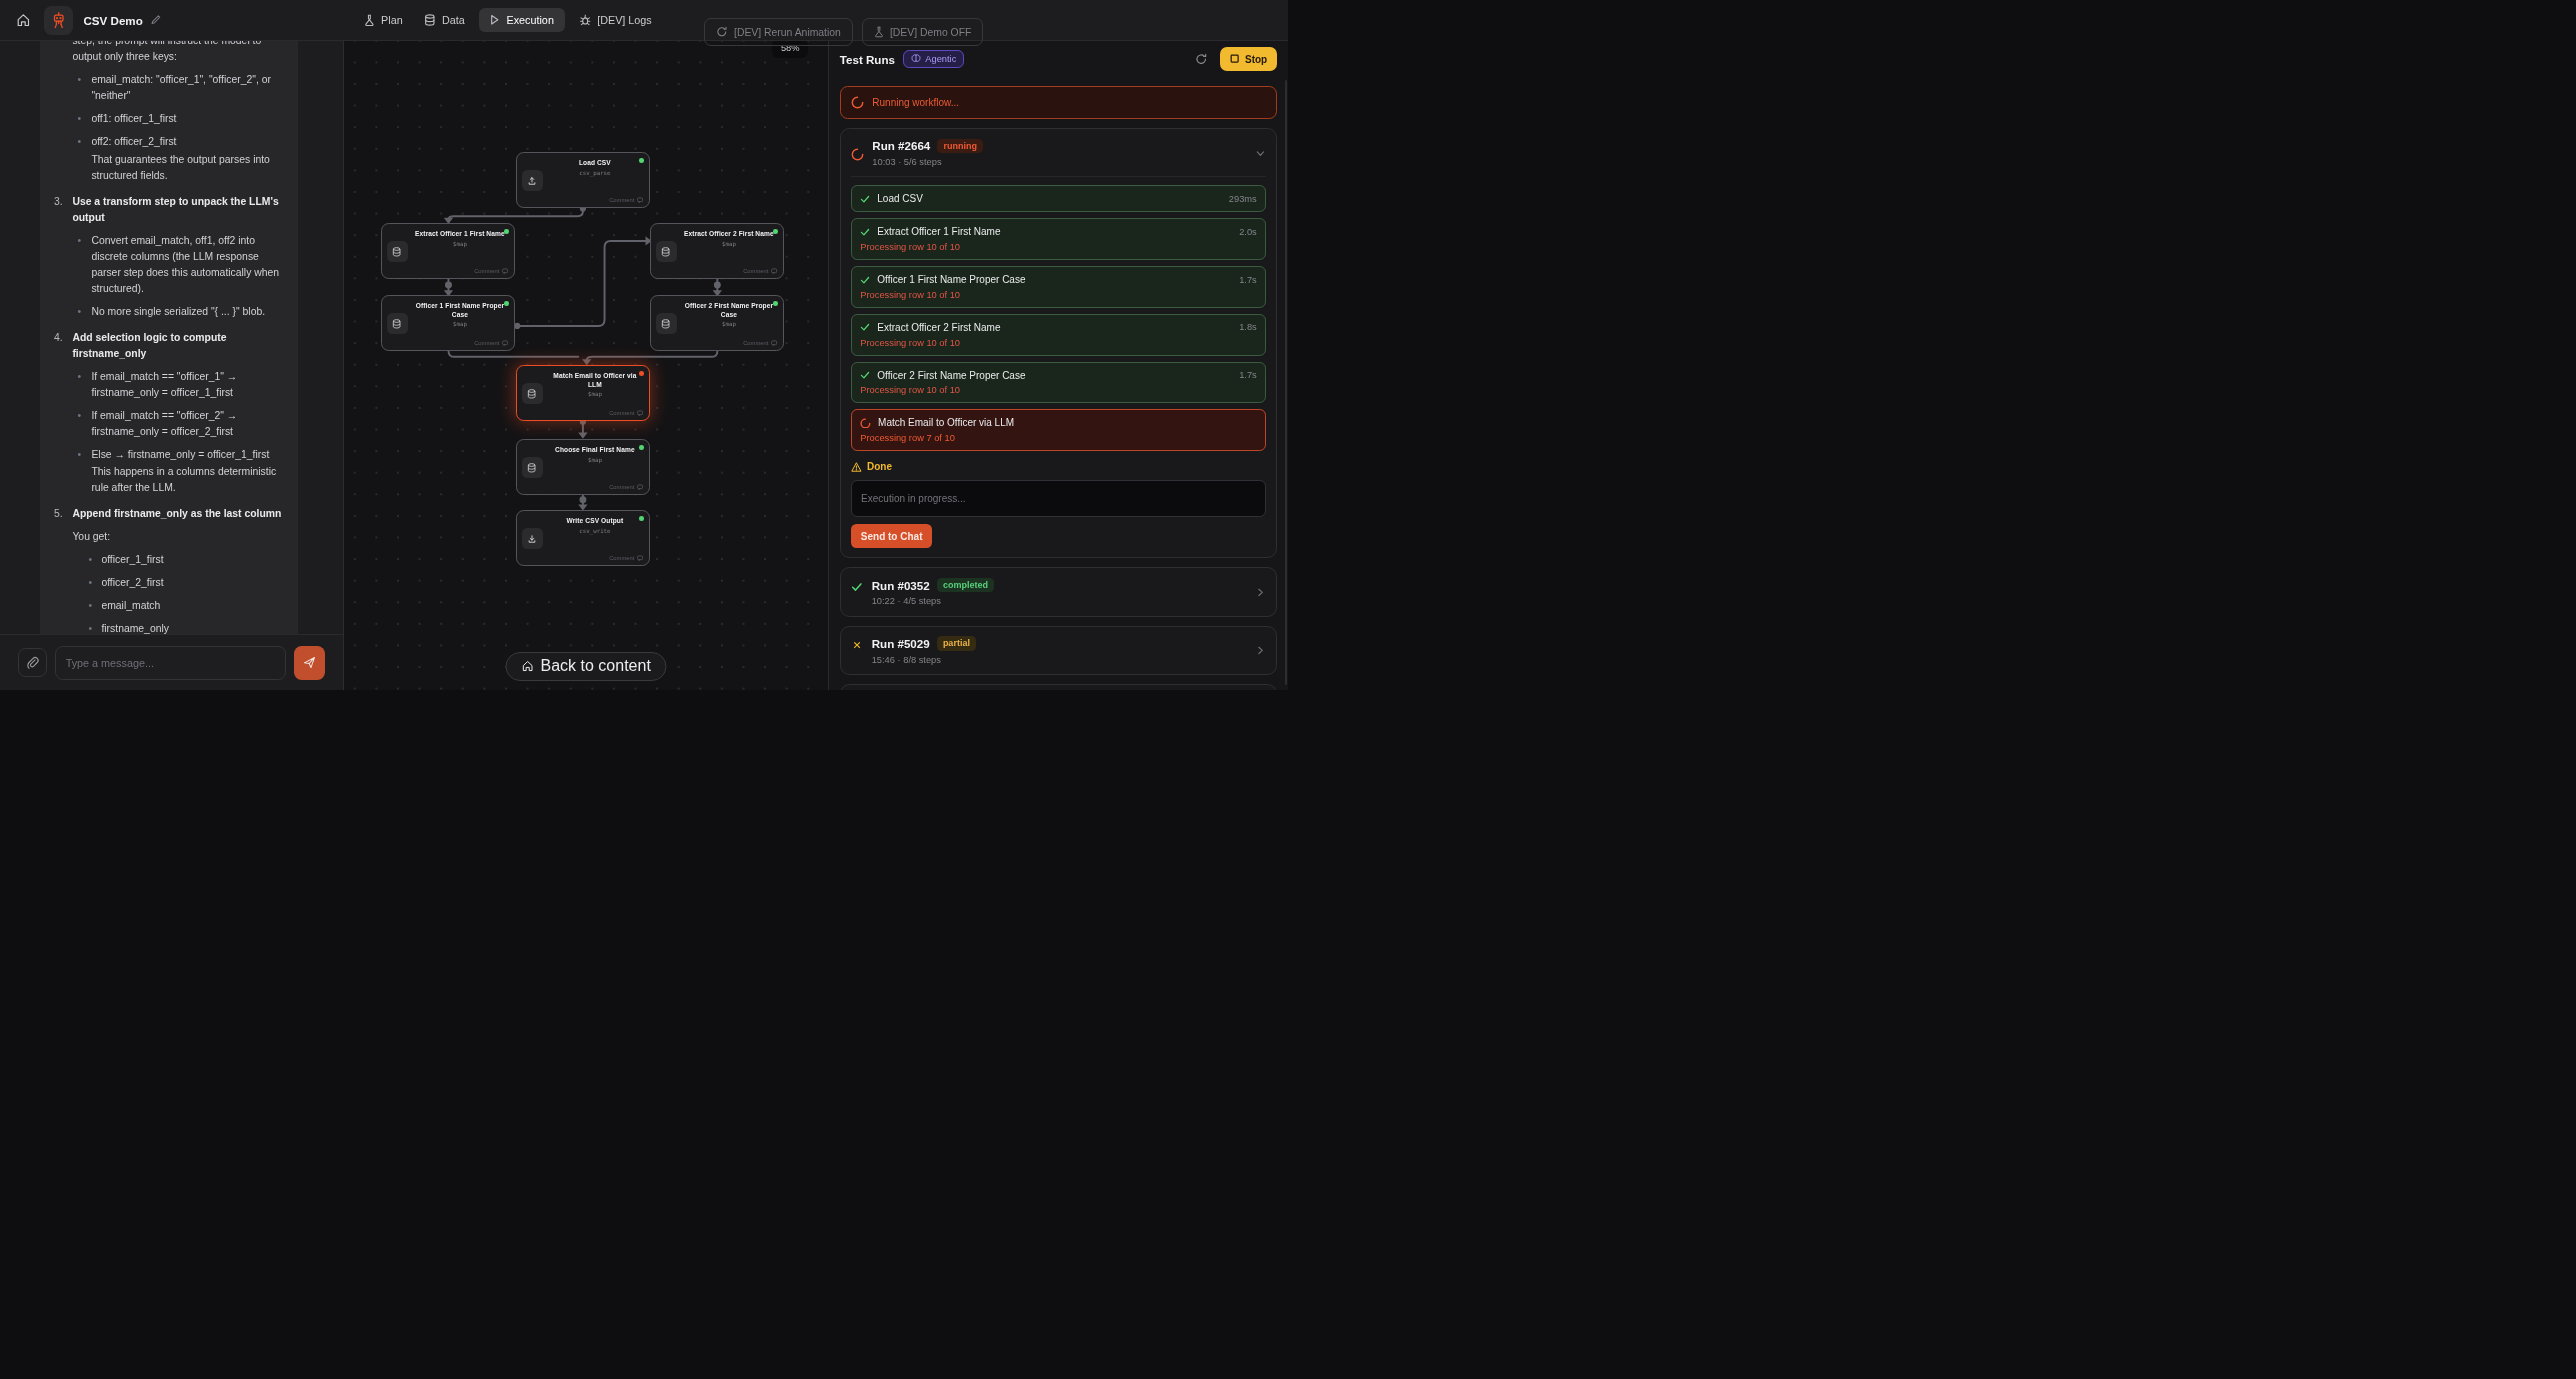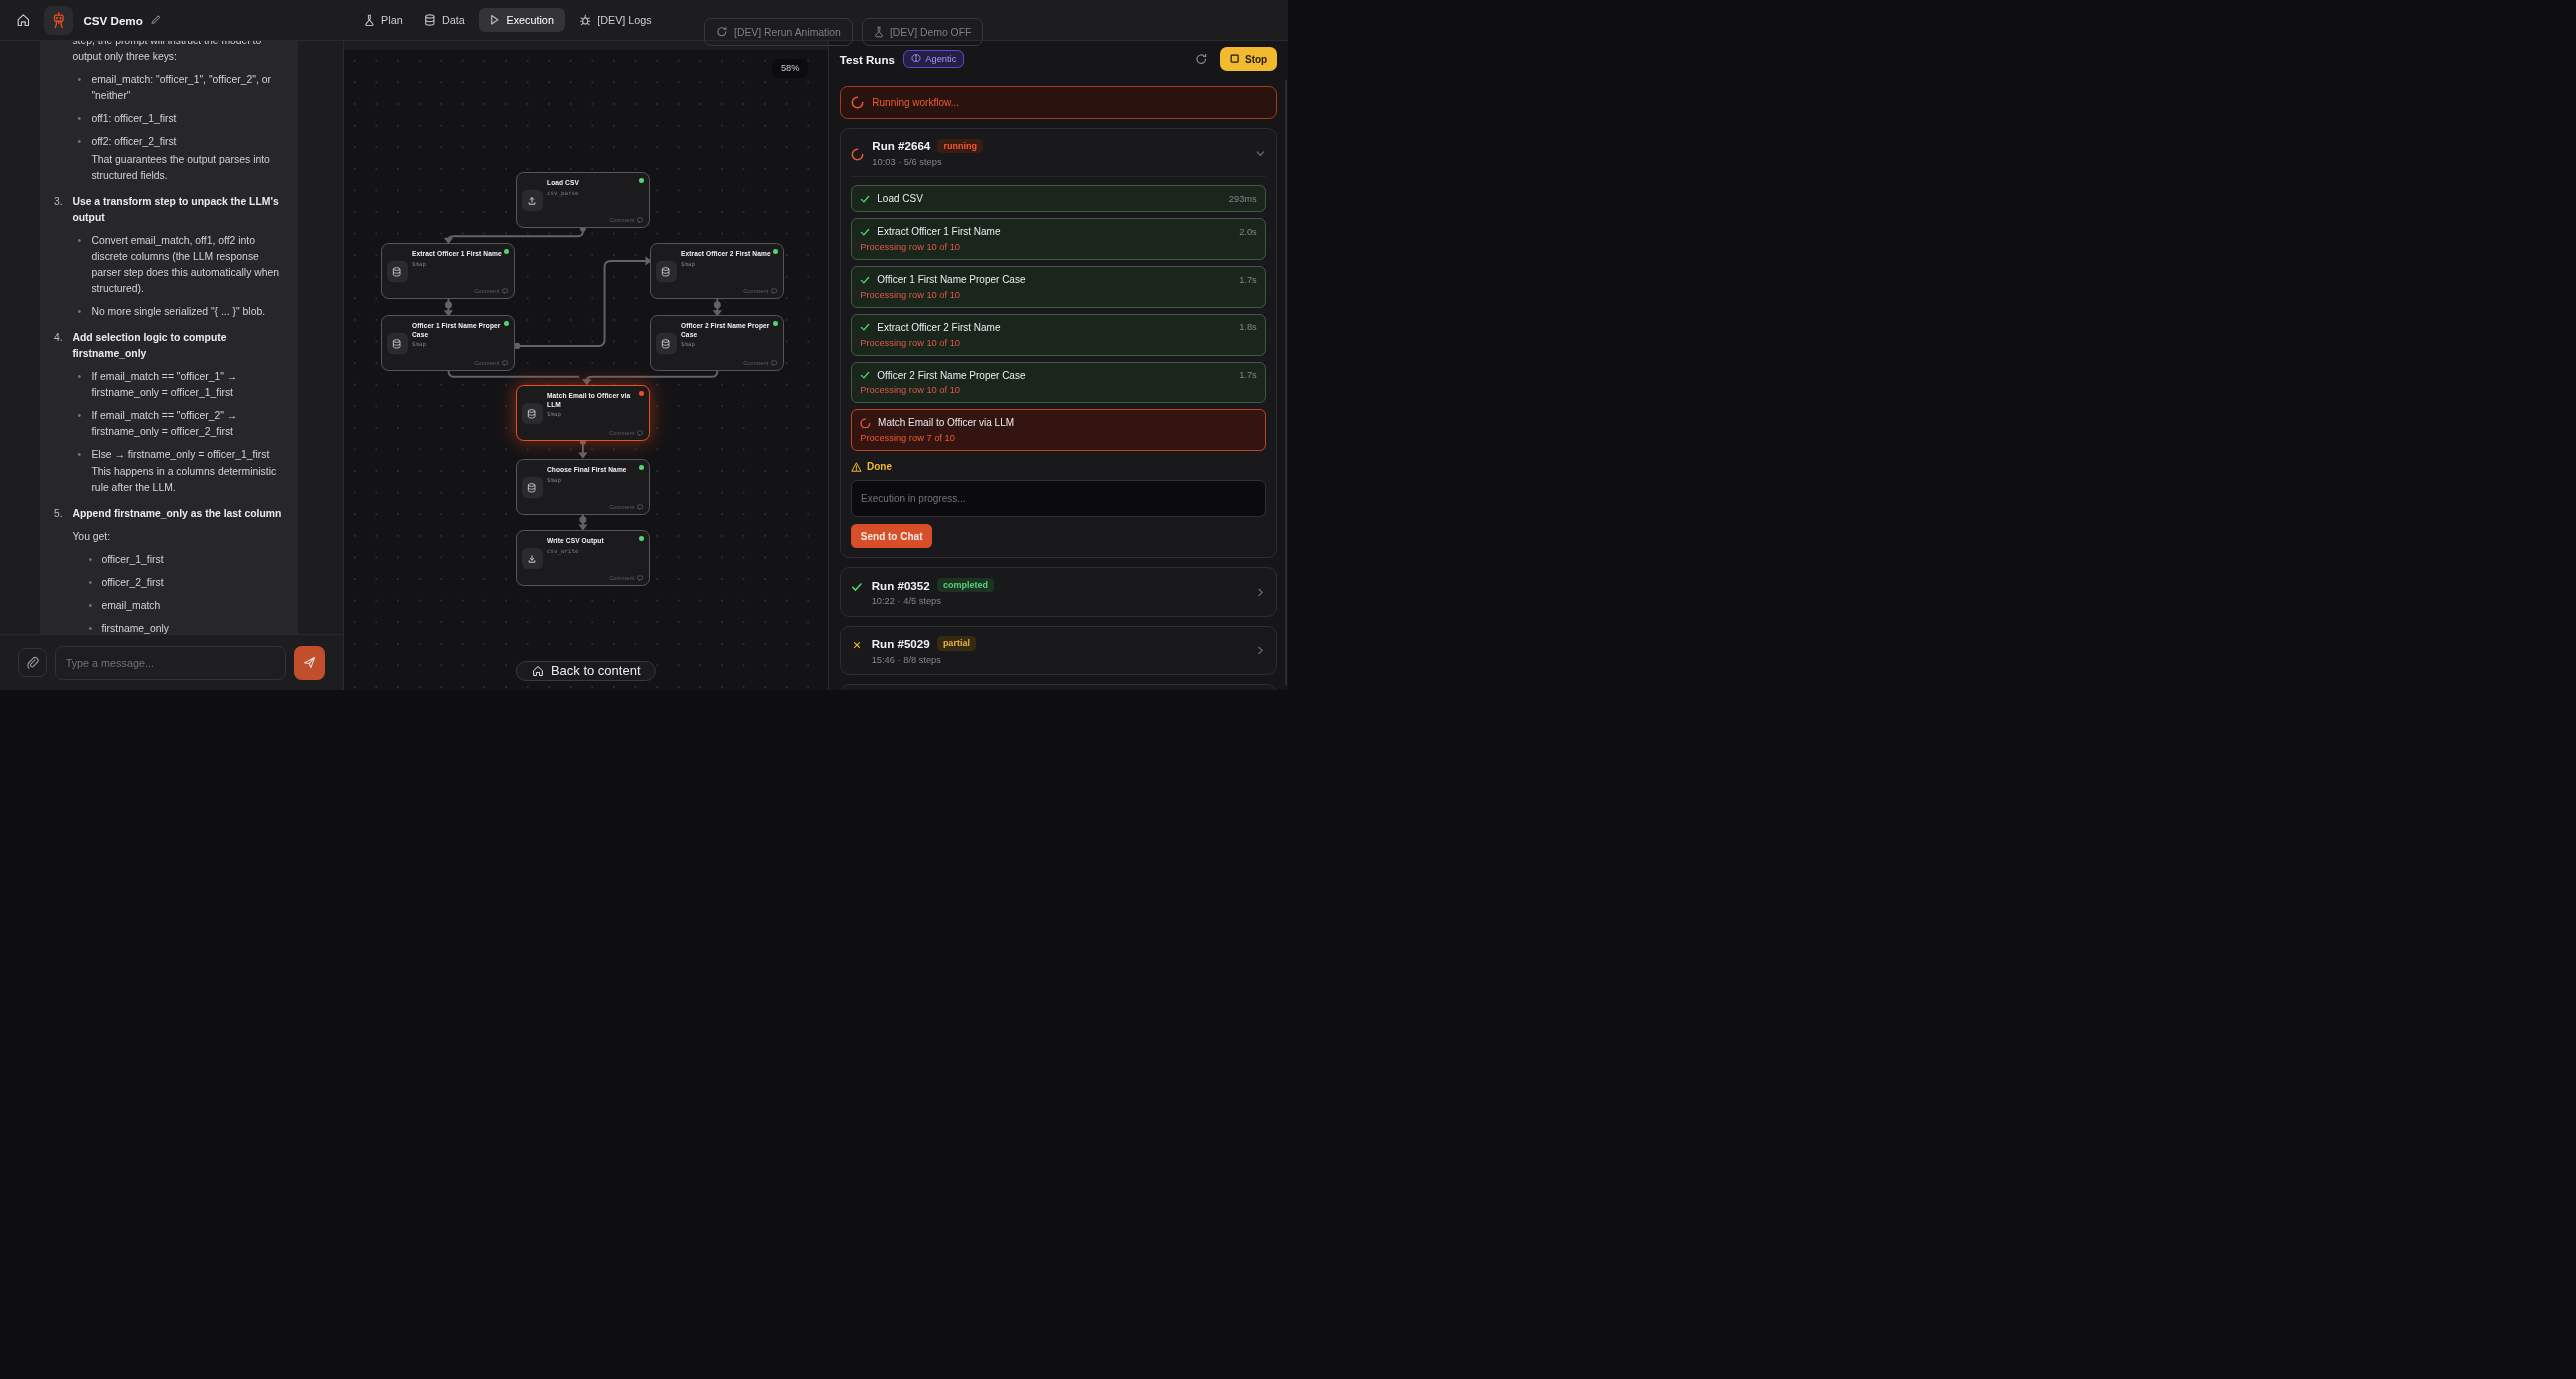--- a/index.html
+++ b/index.html
@@ -47,39 +47,39 @@
   .attach-btn { width:29px; height:29px; border:0.8px solid #333338; border-radius:7.7px; background:transparent;
                 color:#9a9aa1; display:flex; align-items:center; justify-content:center; flex:0 0 auto; }
   .chat-input { flex:1; height:34px; background:#1e1e21; border:0.8px solid #333338; border-radius:7.7px;
                 color:#e8e8ec; font-size:10.8px; padding:0 10px; outline:none;
                 font-family:"Liberation Sans","DejaVu Sans",sans-serif; }
   .chat-input::placeholder { color:#6f6f77; }
   .send-btn { width:31px; height:34px; background:#c14e2c; border:none; border-radius:7.7px; color:#f3e6e1;
               display:flex; align-items:center; justify-content:center; flex:0 0 auto; }
 
   
-  .canvas { position:absolute; left:344px; top:50px; width:484px; bottom:0; background:#131315;
-            background-image:radial-gradient(circle,#2b2b2f 0.8px,transparent 0.9px); background-size:21.6px 21.6px; }
+  .canvas { position:absolute; left:344px; top:30px; width:484px; bottom:0; background:#131315;
+            background-image:radial-gradient(circle,#2b2b2f 0.8px,transparent 0.9px); background-size:21.6px 21.6px;text-align:center; }
   .zoom-badge { position:absolute; top:8.5px; right:20px; background:rgba(12,12,14,0.85); color:#c9c9ce;
                 font-size:9.3px; padding:4.6px 8.5px; border-radius:6.2px; }
   .edges { position:absolute; left:0; top:0; width:484px; height:649px; }
   .node { position:absolute; width:134px; height:56px; background:#1b1b1e; border:1.2px solid #55555b;
           border-radius:7.7px; padding:6.2px 6.2px 0 30px; }
   .node.hl { border:1.5px solid #ed4d22; box-shadow:0 0 17px 2.3px rgba(237,77,34,0.38); }
   .node-title { font-size:6.6px; font-weight:700; color:#f3f3f5; line-height:8.5px; letter-spacing:0.1px; }
   .node-sub { font-family:"DejaVu Sans Mono","Liberation Mono",monospace; font-size:5.8px; color:#7b7b82; margin-top:2.3px; }
   .node-tile { position:absolute; left:4.6px; top:17px; width:21px; height:21px; background:#2b2b2e;
                border-radius:5.4px; display:flex; align-items:center; justify-content:center; color:#cfcfd4; }
   .node-dot { position:absolute; top:5.4px; right:5.4px; width:4.6px; height:4.6px; border-radius:50%; background:#52d672; }
   .node.hl .node-dot { background:#f04f23; }
   .node-comment { position:absolute; right:6.2px; bottom:3.9px; font-size:5.8px; color:#5c5c63;
                   display:flex; align-items:center; gap:2.3px; }
-  .back-btn { position:absolute; left:50%; transform:translateX(-50%); bottom:9.3px; height:20px;
+  .back-btn { position:absolute; left:50%; transform:translateX(-50%); bottom:9.3px; height:29px;
               display:flex; align-items:center; gap:7px; padding:0 14.7px; background:#1b1b1e;
-              border:0.8px solid #39393e; border-radius:14.7px; color:#ededf0; font-size:13px; white-space:nowrap; }
+              border:0.8px solid #39393e; border-radius:14.7px; color:#ededf0; font-size:16px; white-space:nowrap; }
 
   
   .runs-panel { position:absolute; left:828px; top:41px; right:0; bottom:0; background:#161618;
                 border-left:0.8px solid #2a2a2e; }
   .runs-header { height:36px; display:flex; align-items:center; padding:0 10.8px; }
   .runs-title { font-size:11.6px; font-weight:700; color:#f2f2f4; }
   .mode-badge { display:flex; align-items:center; gap:4.6px; margin-left:7.7px; background:#251e47;
                 border:0.8px solid #5b4cc4; color:#a99cf5; font-size:9.3px; padding:3.1px 7px; border-radius:6.2px; }
   .runs-header .spacer { flex:1; }
   .refresh-btn { color:#8a8a90; width:23px; height:23px; display:flex; align-items:center; justify-content:center; }

